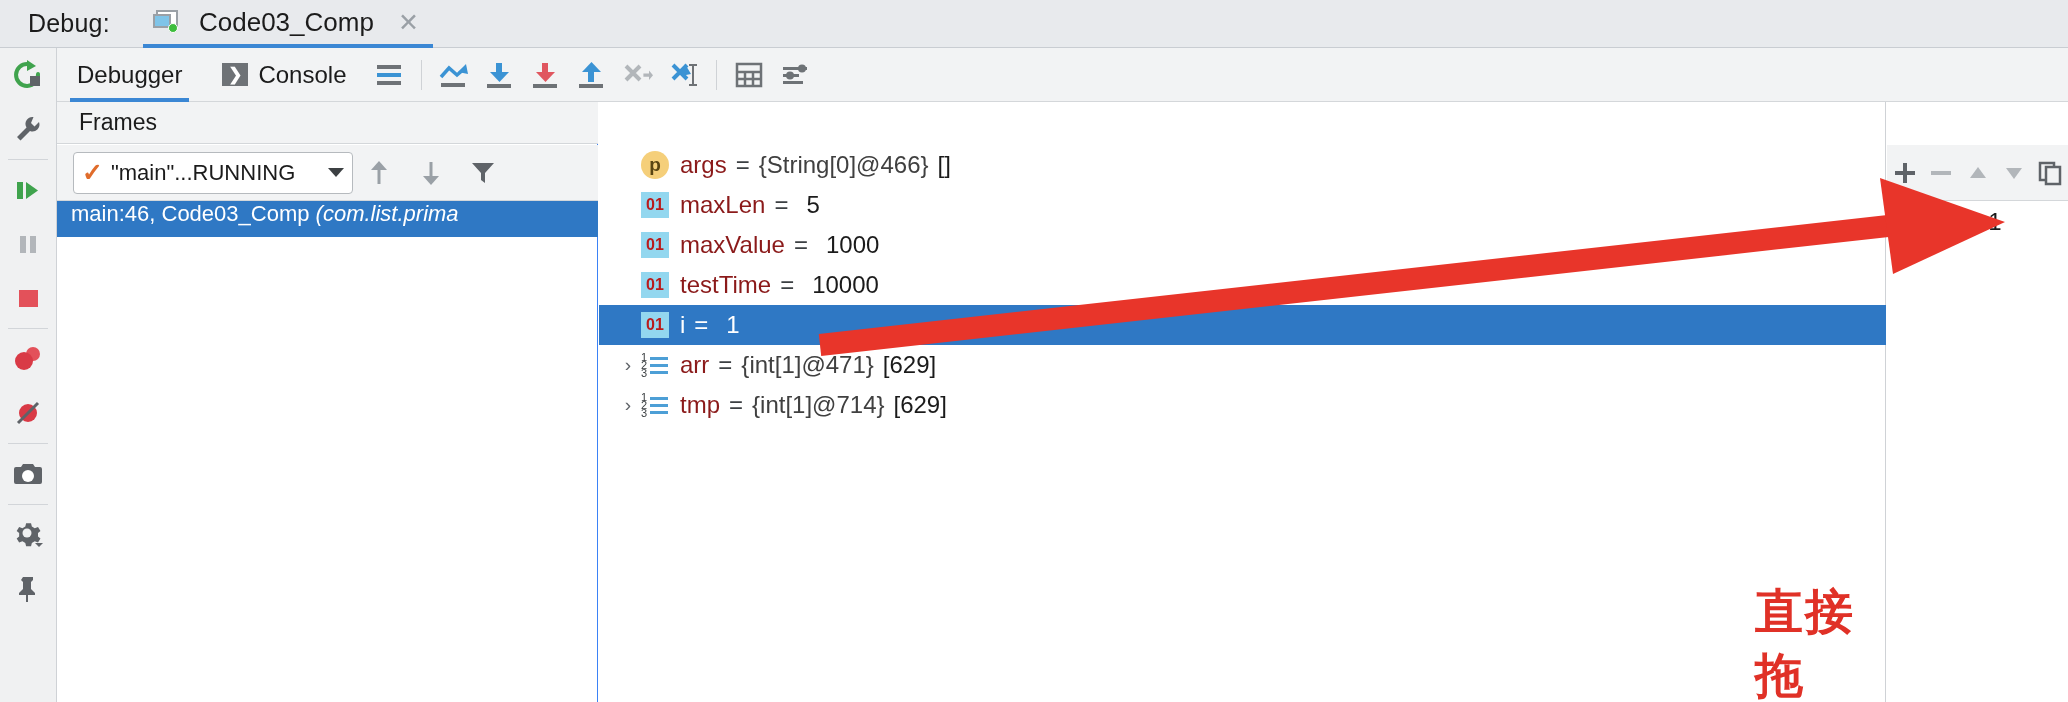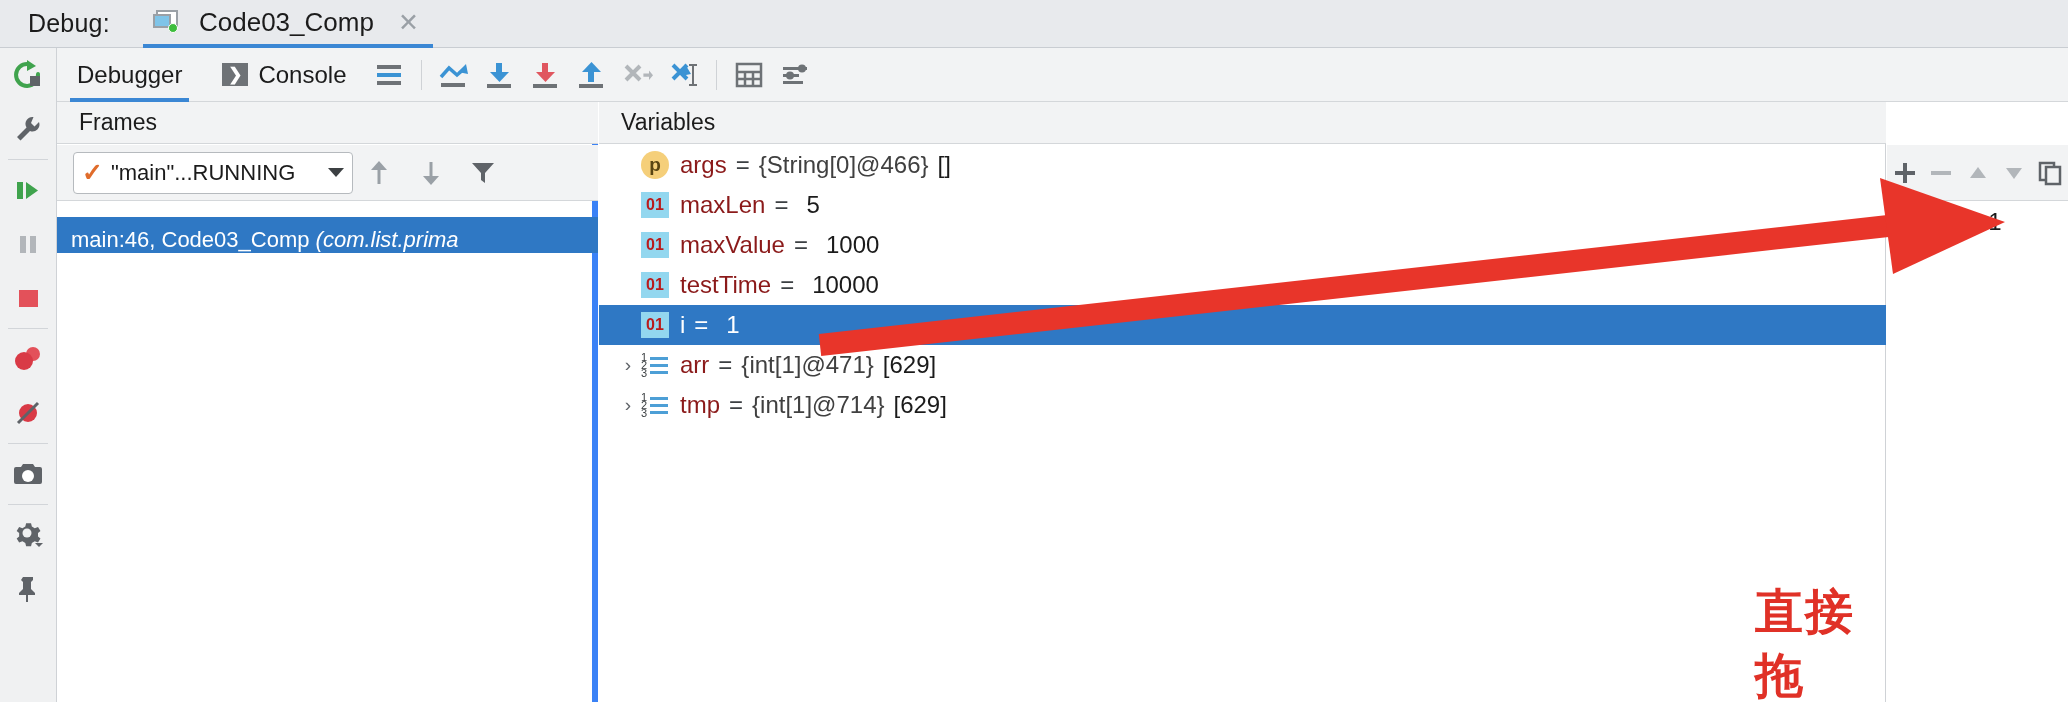--- a/index.html
+++ b/index.html
@@ -86,42 +86,42 @@
   
   .panel-head {
     position: absolute; height: 42px; background: #f2f3f4;
     border-bottom: 1px solid #d4d7da; display: flex; align-items: center;
   }
   .panel-head-title { font-size: 23px; color: #1b1b1b; margin-left: 22px; }
 
   
   .frames-panel {
     position: absolute; left: 0; top: 54px; width: 541px; height: 600px;
-    background: #fff; border-right: 6px solid #3b82f6;
+    background: #fff; border-right: 1px solid #3b82f6;
   }
   .frames-head { left: 0; top: 0; width: 541px; }
   .frames-toolbar {
     position: absolute; left: 0; top: 43px; width: 541px; height: 56px;
     background: #f2f3f4; display: flex; align-items: center;
     border-bottom: 1px solid #d4d7da;
   }
   .thread-combo {
     margin-left: 16px; width: 280px; height: 42px; background: #fff;
     border: 1px solid #b6babe; border-radius: 4px;
     display: flex; align-items: center; gap: 8px; padding: 0 8px; cursor: pointer;
   }
   .thread-check { color: #e06c2b; font-size: 25px; line-height: 1; font-weight: bold; }
   .thread-text { font-size: 22px; color: #1b1b1b; white-space: nowrap; }
   .thread-caret { margin-left: auto; width: 0; height: 0;
     border-left: 8px solid transparent; border-right: 8px solid transparent;
     border-top: 9px solid #3c4043; }
   .fr-icon { width: 52px; height: 56px; display: flex; align-items: center; justify-content: center; cursor: pointer; }
   .frame-row {
-    position: absolute; left: 0; top: 115px; width: 541px; height: 36px;
-    background: #2f78c4; display: flex; align-items: flex-end;
+    position: absolute; left: 0; top: 99px; width: 541px; height: 36px;
+    background: #2f78c4; display: flex; align-items: flex-start;
     overflow: hidden; cursor: pointer;
   }
   .frame-row-text { font-size: 22px; color: #fff; margin-left: 14px; white-space: nowrap; }
   .frame-row-text em { font-style: italic; }
 
   
   .vars-panel {
     position: absolute; left: 542px; top: 54px; width: 1287px; height: 600px;
     background: #fff; border-right: 1px solid #cfd2d6;
   }
@@ -408,23 +408,20 @@
           </svg>
         </div>
       </div>
 
       <div class="frame-row">
         <span class="frame-row-text"><span>main:46, Code03_Comp </span><em>(com.list.prima</em></span>
       </div>
     </div>
 
     <div class="vars-panel">
-      <div class="panel-head vars-head">
-        <span class="panel-head-title">Variables</span>
-      </div>
 
       <div class="vars-list">
 
         <div class="var-row">
           <span class="expander-spacer"></span>
           <span class="badge-param">p</span>
           <span class="var-name">args</span>
           <span class="var-eq">=</span>
           <span class="var-ref">{String[0]@466}</span>
           <span class="var-val">[]</span>

